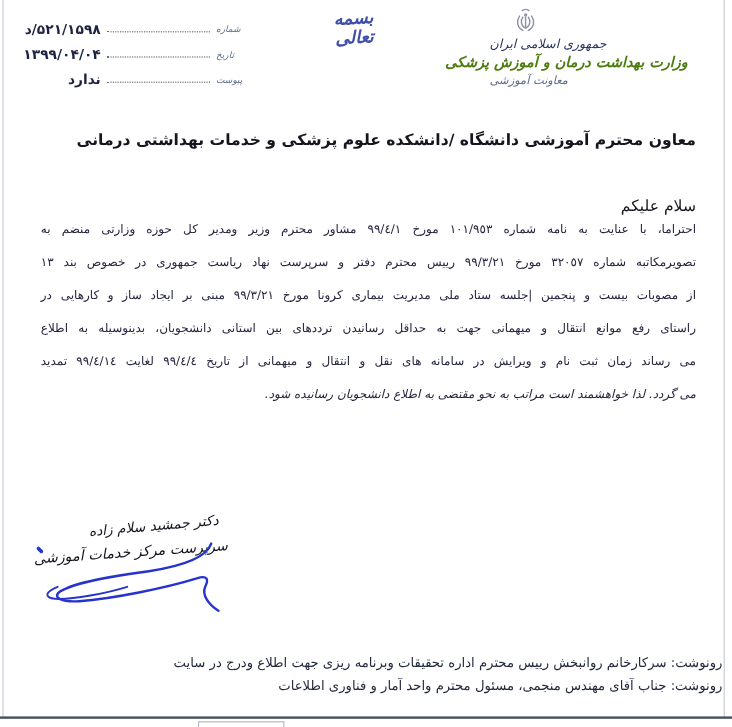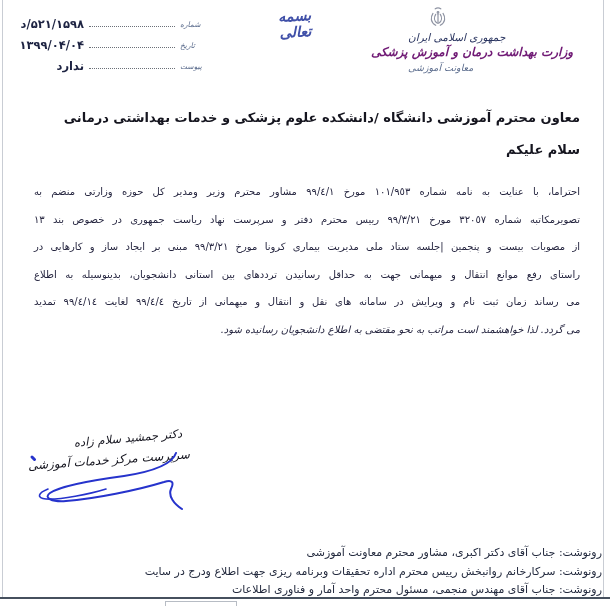--- a/index.html
+++ b/index.html
@@ -21,27 +21,27 @@
   .meta-label{font-size:7.5px;font-style:italic;color:#5a6b8c;width:26px;text-align:left;padding-bottom:2px;white-space:nowrap;}
 
   
   .besmeleh{position:absolute;left:260px;top:8px;width:70px;text-align:center;
     font-size:14.5px;font-style:italic;font-weight:bold;color:#4050a8;transform:rotate(-3deg);}
 
   
   .org{position:absolute;left:408px;top:5px;width:165px;text-align:left;}
   .org-emblem{position:absolute;left:20px;top:2px;width:20px;height:22px;}
   .org-country{margin-top:26px;font-size:10.5px;font-style:italic;color:#2a3560;white-space:nowrap;}
-  .org-ministry{margin-top:2px;font-size:12px;font-weight:bold;font-style:italic;color:#701a75;white-space:nowrap;}
+  .org-ministry{margin-top:2px;font-size:12px;font-weight:bold;font-style:italic;color:#4d7c0f;white-space:nowrap;}
   .org-deputy{margin-top:3px;font-size:9.5px;font-style:italic;color:#5a6b8c;}
 
   
   .recipient{position:absolute;right:30px;top:110px;width:545px;text-align:right;
     font-size:13px;font-weight:bold;color:#15151f;}
-  .salutation{position:absolute;right:30px;top:142px;font-size:13px;font-weight:bold;color:#15151f;}
+  .salutation{position:absolute;right:30px;top:165px;font-size:13px;font-weight:normal;color:#15151f;}
 
   
   .body{position:absolute;right:30px;top:181px;width:546px;font-size:10px;color:#262640;}
   .body .line{height:27.5px;line-height:22px;text-align:justify;text-align-last:justify;white-space:normal;}
   .body .line.last{text-align:right;text-align-last:right;font-style:italic;}
 
   
   .sig{position:absolute;left:18px;top:425px;width:190px;height:90px;}
   .sig-name{position:absolute;left:40px;top:6px;width:140px;text-align:center;
     font-size:11.5px;font-style:italic;color:#14141e;transform:rotate(-5deg);white-space:nowrap;}
@@ -115,18 +115,17 @@
     <div class="sig-name">دکتر جمشید سلام زاده</div>
     <div class="sig-title">سرپرست مرکز خدمات آموزشی</div>
     <svg class="sig-scrawl" width="185" height="78" viewBox="0 0 185 78" fill="none" stroke="#2633cc" stroke-width="2" stroke-linecap="round" stroke-linejoin="round">
       <path d="M14 20 l2.5 2.5" stroke-width="3"></path>
       <path d="M158 16 c-4 12 -26 19 -52 23 c-30 4 -62 9 -74 17 c-7 5 2 9 16 8 c28 -2 72 -11 98 -19 c9 -3 10 1 7 7 c-3 7 3 15 11 20"></path>
       <path d="M30 52 c-10 4 -12 9 -2 10 c14 1 44 -5 60 -10" stroke-width="1.6"></path>
     </svg>
   </div>
 
   <div class="cc">
-    <div class="cc-line">رونوشت: جناب آقای دکتر اکبری، مشاور محترم معاونت آموزشی</div>
     <div class="cc-line">رونوشت: سرکارخانم روانبخش رییس محترم اداره تحقیقات وبرنامه ریزی جهت اطلاع ودرج در سایت</div>
     <div class="cc-line">رونوشت: جناب آقای مهندس منجمی، مسئول محترم واحد آمار و فناوری اطلاعات</div>
   </div>
 
 </div>
 
 </body></html>

